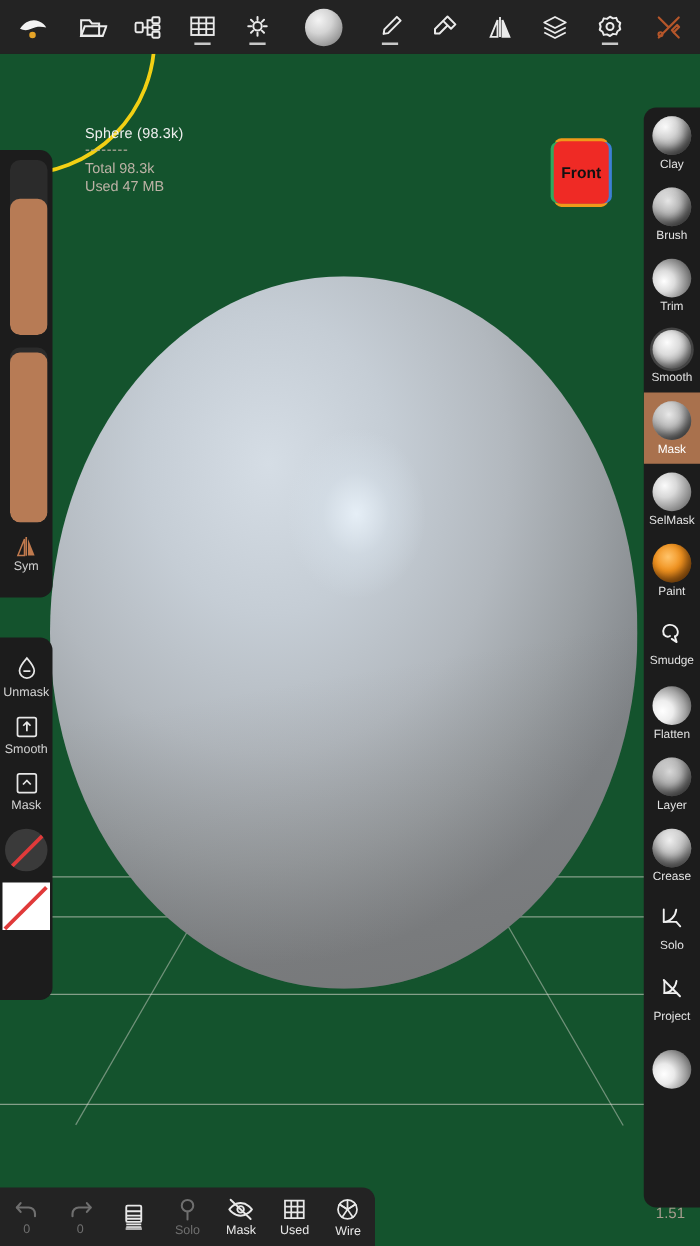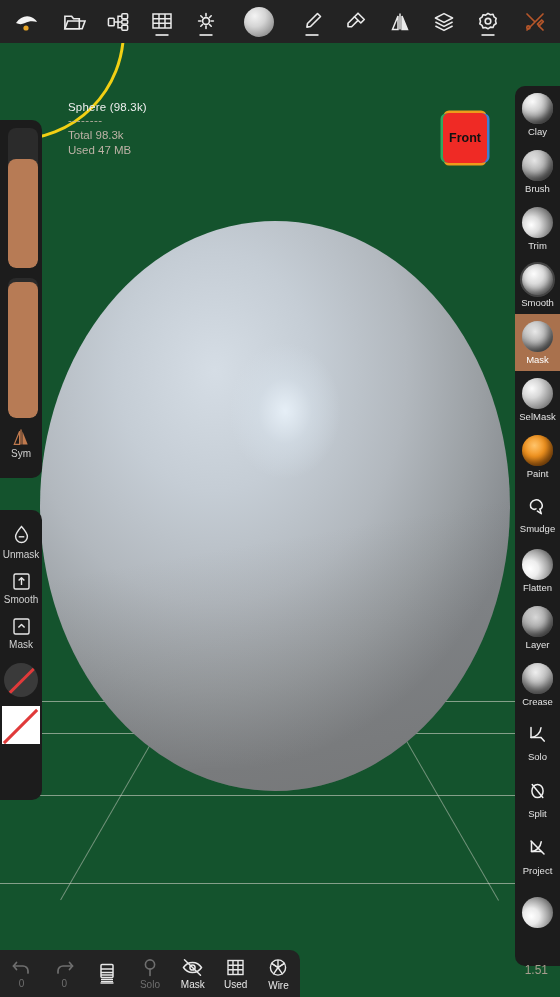--- a/index.html
+++ b/index.html
@@ -373,27 +373,20 @@
 
   <div class="tool">
     <svg width="27" height="27" viewBox="0 0 27 27" fill="none" stroke="#f0f0f0" stroke-width="1.5" stroke-linecap="round" stroke-linejoin="round">
       <path d="M7 5.5v10h10"></path>
       <path d="M7 15.5C12 15.5 16.5 11 17 5.7"></path>
       <path d="M17 15.5l3.2 3.6"></path>
     </svg>
     <div class="lbl">Solo</div>
   </div>
 
-  <div class="tool">
-    <svg width="27" height="27" viewBox="0 0 27 27" fill="none" stroke="#f0f0f0" stroke-width="1.5" stroke-linecap="round">
-      <ellipse cx="13.5" cy="12" rx="5.6" ry="6.6"></ellipse>
-      <path d="M8.2 5.5l10.6 13"></path>
-    </svg>
-    <div class="lbl">Split</div>
-  </div>
 
   <div class="tool">
     <svg width="27" height="27" viewBox="0 0 27 27" fill="none" stroke="#f0f0f0" stroke-width="1.5" stroke-linecap="round" stroke-linejoin="round">
       <path d="M7.5 5.5v10h10"></path>
       <path d="M7.5 15.5C12 15.5 16.6 11 17.2 5.8"></path>
       <path d="M7 5l13 13"></path>
     </svg>
     <div class="lbl">Project</div>
   </div>
 

